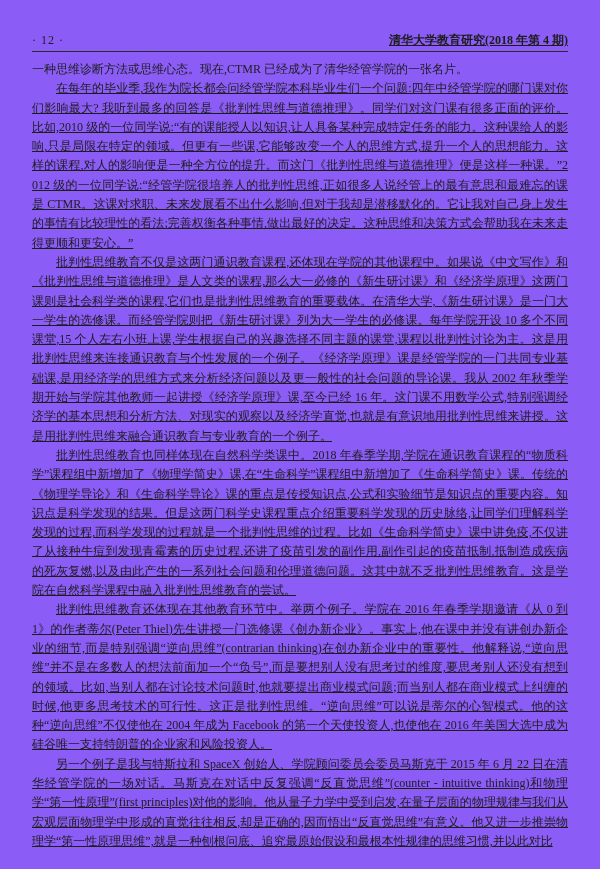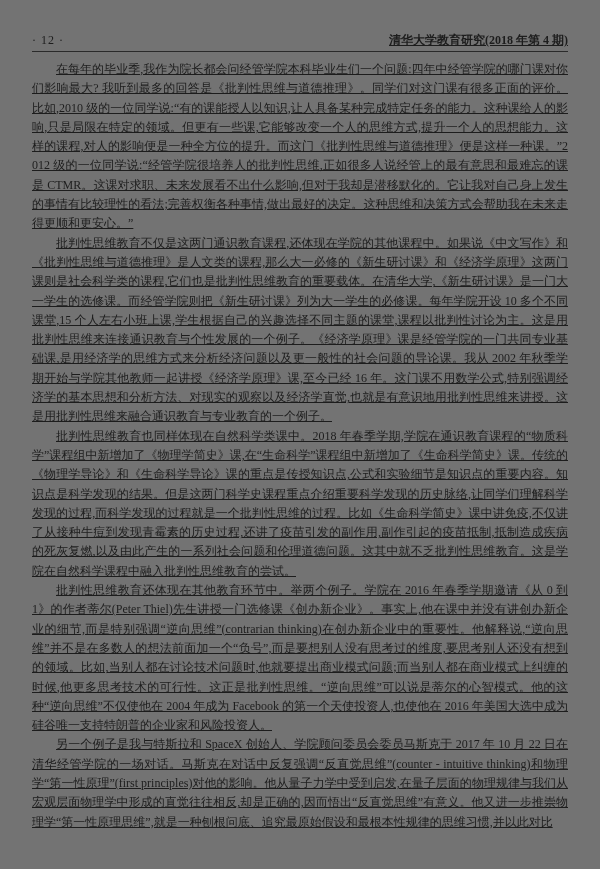--- a/index.html
+++ b/index.html
@@ -12,21 +12,21 @@
     height: 869px;
     overflow: hidden;
     font-family: "Liberation Serif", "DejaVu Serif", serif;
     color: #1d1d1d;
   }
   .page {
     box-sizing: border-box;
     width: 600px;
     height: 869px;
     padding: 0 32px;
-    background: #737373;
+    background: #8b5cf6;
   }
   .header {
     position: relative;
     padding-top: 33px;
     height: 14px;
     font-size: 12px;
     line-height: 14px;
   }
   .pagenum {
     position: absolute;
@@ -64,19 +64,20 @@
 </head>
 <body>
 
 <div class="page">
   <div class="header">
     <span class="pagenum">· 12 ·</span>
     <span class="jtitle">清华大学教育研究(2018 年第 4 期)</span>
   </div>
   <hr class="rule">
   <div class="body-text">
+      <p class="para">一种思维诊断方法或思维心态。现在,CTMR 已经成为了清华经管学院的一张名片。</p>
       <p class="para indent">在每年的毕业季,我作为院长都会问经管学院本科毕业生们一个问题:四年中经管学院的哪门课对你们影响最大? 我听到最多的回答是《批判性思维与道德推理》。同学们对这门课有很多正面的评价。比如,2010 级的一位同学说:“有的课能授人以知识,让人具备某种完成特定任务的能力。这种课给人的影响,只是局限在特定的领域。但更有一些课,它能够改变一个人的思维方式,提升一个人的思想能力。这样的课程,对人的影响便是一种全方位的提升。而这门《批判性思维与道德推理》便是这样一种课。”2012 级的一位同学说:“经管学院很培养人的批判性思维,正如很多人说经管上的最有意思和最难忘的课是 CTMR。这课对求职、未来发展看不出什么影响,但对于我却是潜移默化的。它让我对自己身上发生的事情有比较理性的看法;完善权衡各种事情,做出最好的决定。这种思维和决策方式会帮助我在未来走得更顺和更安心。”</p>
       <p class="para indent">批判性思维教育不仅是这两门通识教育课程,还体现在学院的其他课程中。如果说《中文写作》和《批判性思维与道德推理》是人文类的课程,那么大一必修的《新生研讨课》和《经济学原理》这两门课则是社会科学类的课程,它们也是批判性思维教育的重要载体。在清华大学,《新生研讨课》是一门大一学生的选修课。而经管学院则把《新生研讨课》列为大一学生的必修课。每年学院开设 10 多个不同课堂,15 个人左右小班上课,学生根据自己的兴趣选择不同主题的课堂,课程以批判性讨论为主。这是用批判性思维来连接通识教育与个性发展的一个例子。《经济学原理》课是经管学院的一门共同专业基础课,是用经济学的思维方式来分析经济问题以及更一般性的社会问题的导论课。我从 2002 年秋季学期开始与学院其他教师一起讲授《经济学原理》课,至今已经 16 年。这门课不用数学公式,特别强调经济学的基本思想和分析方法、对现实的观察以及经济学直觉,也就是有意识地用批判性思维来讲授。这是用批判性思维来融合通识教育与专业教育的一个例子。</p>
       <p class="para indent">批判性思维教育也同样体现在自然科学类课中。2018 年春季学期,学院在通识教育课程的“物质科学”课程组中新增加了《物理学简史》课,在“生命科学”课程组中新增加了《生命科学简史》课。传统的《物理学导论》和《生命科学导论》课的重点是传授知识点,公式和实验细节是知识点的重要内容。知识点是科学发现的结果。但是这两门科学史课程重点介绍重要科学发现的历史脉络,让同学们理解科学发现的过程,而科学发现的过程就是一个批判性思维的过程。比如《生命科学简史》课中讲免疫,不仅讲了从接种牛痘到发现青霉素的历史过程,还讲了疫苗引发的副作用,副作引起的疫苗抵制,抵制造成疾病的死灰复燃,以及由此产生的一系列社会问题和伦理道德问题。这其中就不乏批判性思维教育。这是学院在自然科学课程中融入批判性思维教育的尝试。</p>
       <p class="para indent">批判性思维教育还体现在其他教育环节中。举两个例子。学院在 2016 年春季学期邀请《从 0 到 1》的作者蒂尔(Peter Thiel)先生讲授一门选修课《创办新企业》。事实上,他在课中并没有讲创办新企业的细节,而是特别强调“逆向思维”(contrarian thinking)在创办新企业中的重要性。他解释说,“逆向思维”并不是在多数人的想法前面加一个“负号”,而是要想别人没有思考过的维度,要思考别人还没有想到的领域。比如,当别人都在讨论技术问题时,他就要提出商业模式问题;而当别人都在商业模式上纠缠的时候,他更多思考技术的可行性。这正是批判性思维。“逆向思维”可以说是蒂尔的心智模式。他的这种“逆向思维”不仅使他在 2004 年成为 Facebook 的第一个天使投资人,也使他在 2016 年美国大选中成为硅谷唯一支持特朗普的企业家和风险投资人。</p>
-      <p class="para indent">另一个例子是我与特斯拉和 SpaceX 创始人、学院顾问委员会委员马斯克于 2017 年 10 月 22 日在清华经管学院的一场对话。马斯克在对话中反复强调“反直觉思维”(counter - intuitive thinking)和物理学“第一性原理”(first principles)对他的影响。他从量子力学中受到启发,在量子层面的物理规律与我们从宏观层面物理学中形成的直觉往往相反,却是正确的,因而悟出“反直觉思维”有意义。他又进一步推崇物理学“第一性原理思维”,就是一种刨根问底、追究最原始假设和最根本性规律的思维习惯,并以此对比</p>
+      <p class="para indent">另一个例子是我与特斯拉和 SpaceX 创始人、学院顾问委员会委员马斯克于 2015 年 6 月 22 日在清华经管学院的一场对话。马斯克在对话中反复强调“反直觉思维”(counter - intuitive thinking)和物理学“第一性原理”(first principles)对他的影响。他从量子力学中受到启发,在量子层面的物理规律与我们从宏观层面物理学中形成的直觉往往相反,却是正确的,因而悟出“反直觉思维”有意义。他又进一步推崇物理学“第一性原理思维”,就是一种刨根问底、追究最原始假设和最根本性规律的思维习惯,并以此对比</p>
     </div>
 </div>
 
 </body></html>

